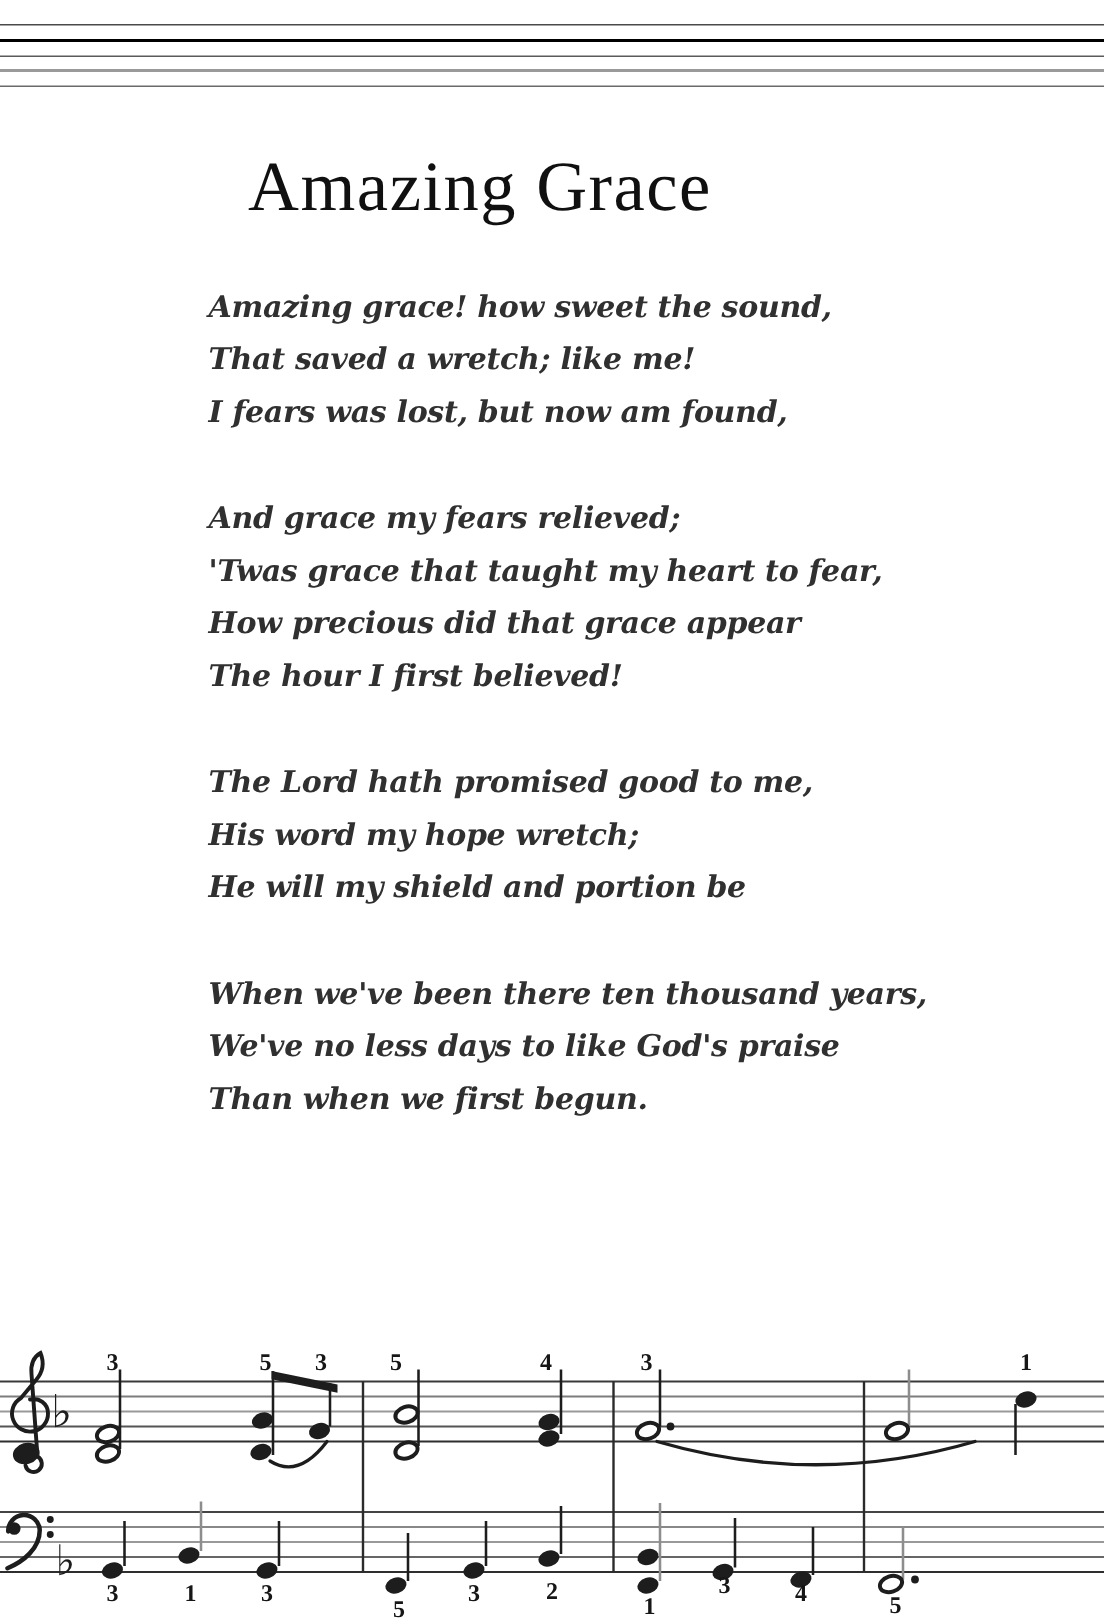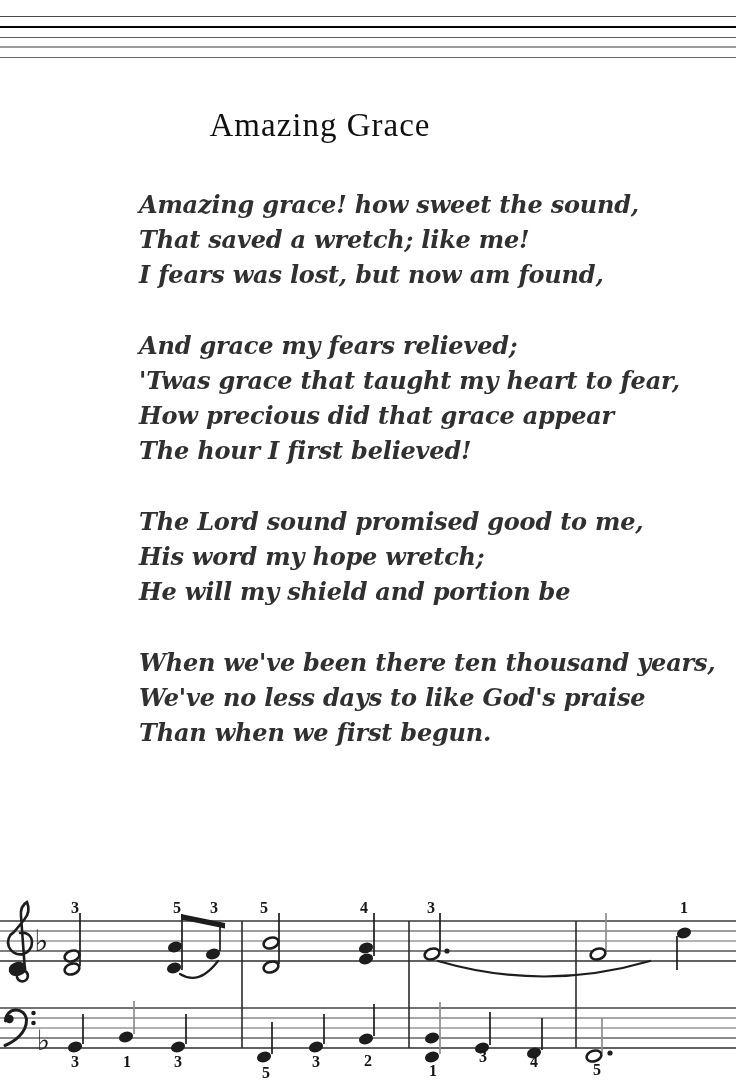--- a/index.html
+++ b/index.html
@@ -11,31 +11,31 @@
     font-family:"Liberation Serif", serif;
   }
   
   .top-staff{position:absolute;left:0;top:0;width:736px;height:70px;}
   .top-staff .tline{position:absolute;left:0;width:736px;}
   
   .title{
     position:absolute;left:0;top:99px;width:640px;margin:0;
     text-align:center;
     font-family:"Liberation Serif", serif;
-    font-size:33px;font-weight:400;color:#101010;
+    font-size:47px;font-weight:400;color:#101010;
     letter-spacing:1px;line-height:52px;
   }
   
   .verses{position:absolute;left:139px;top:187px;width:560px;}
   .verse{margin:0 0 36px 0;}
   .verse p{
     margin:0;
     font-family:"DejaVu Serif", serif;
     font-style:italic;font-weight:700;
-    font-size:24px;line-height:35px;
+    font-size:20px;line-height:35px;
     color:#303030;letter-spacing:-0.2px;
     white-space:nowrap;
   }
   
   #music-svg{position:absolute;left:0;top:0;width:736px;height:1080px;}
 </style>
 </head>
 <body>
 
 <div class="page">
@@ -56,21 +56,21 @@
       <p>That saved a wretch; like me!</p>
       <p>I fears was lost, but now am found,</p>
     </div>
     <div class="verse">
       <p>And grace my fears relieved;</p>
       <p>'Twas grace that taught my heart to fear,</p>
       <p>How precious did that grace appear</p>
       <p>The hour I first believed!</p>
     </div>
     <div class="verse">
-      <p>The Lord sound promised good to me,</p>
+      <p>The Lord hath promised good to me,</p>
       <p>His word my hope wretch;</p>
       <p>He will my shield and portion be</p>
     </div>
     <div class="verse">
       <p>When we've been there ten thousand years,</p>
       <p>We've no less days to like God's praise</p>
       <p>Than when we first begun.</p>
     </div>
   </div>
 

